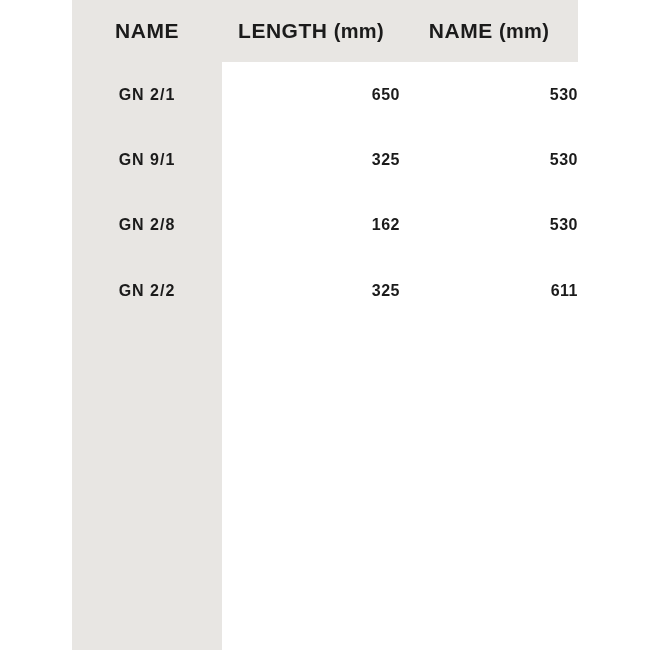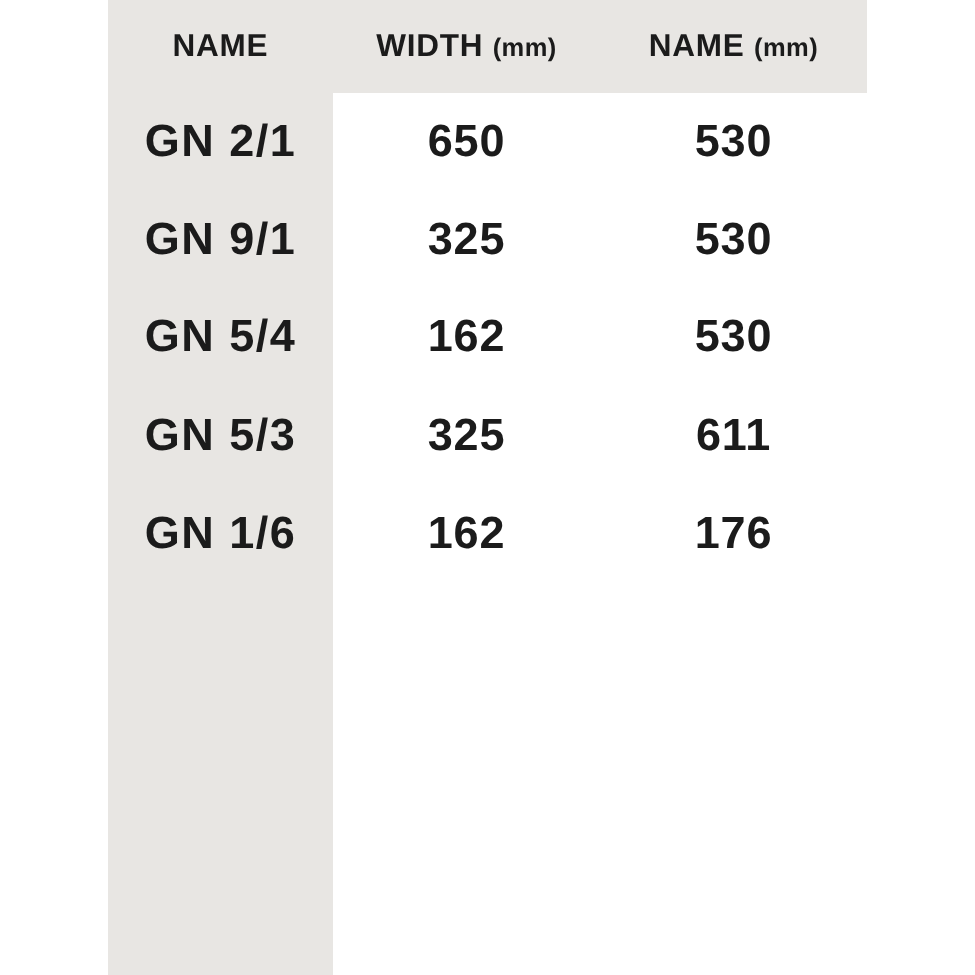--- a/index.html
+++ b/index.html
@@ -57,32 +57,33 @@
     color: #1b1b1b;
     font-weight: bold;
     letter-spacing: 0.5px;
   }
   .gn-table thead th {
     height: 62px;
     font-size: 21px;
     margin-top: 48px;
   }
   .gn-table thead th .unit {
-    font-size: 17px;
+    font-size: 20px;
     letter-spacing: 0.3px;
   }
   .gn-table tbody td {
     height: 65.3px;
-    font-size: 30px;
+    font-size: 16px;
   }
   .gn-table tbody td.cell-name {
     letter-spacing: 1px;
   }
   .gn-table tbody td.cell-num {
     font-weight: bold;
+    text-align: right;
   }
   .spacer-cell { background: transparent; }
 </style>
 </head>
 <body>
 
 <div class="sheet">
 
   <div class="name-band"></div>
   <div class="header-band"></div>
@@ -95,21 +96,21 @@
       <col class="c-width">
       <col class="c-spacer-r">
     </colgroup>
     <thead>
       <tr>
         <th class="spacer-cell"></th>
         <th>
           <span>NAME</span>
         </th>
         <th>
-          <span>WIDTH</span>
+          <span>LENGTH</span>
           <span class="unit">(mm)</span>
         </th>
         <th>
           <span>NAME</span>
           <span class="unit">(mm)</span>
         </th>
         <th class="spacer-cell"></th>
       </tr>
     </thead>
     <tbody>
@@ -122,34 +123,27 @@
       </tr>
       <tr>
         <td class="spacer-cell"></td>
         <td class="cell-name">GN 9/1</td>
         <td class="cell-num">325</td>
         <td class="cell-num">530</td>
         <td class="spacer-cell"></td>
       </tr>
       <tr>
         <td class="spacer-cell"></td>
-        <td class="cell-name">GN 5/4</td>
+        <td class="cell-name">GN 2/8</td>
         <td class="cell-num">162</td>
         <td class="cell-num">530</td>
         <td class="spacer-cell"></td>
       </tr>
       <tr>
         <td class="spacer-cell"></td>
-        <td class="cell-name">GN 5/3</td>
+        <td class="cell-name">GN 2/2</td>
         <td class="cell-num">325</td>
         <td class="cell-num">611</td>
-        <td class="spacer-cell"></td>
-      </tr>
-      <tr>
-        <td class="spacer-cell"></td>
-        <td class="cell-name">GN 1/6</td>
-        <td class="cell-num">162</td>
-        <td class="cell-num">176</td>
         <td class="spacer-cell"></td>
       </tr>
     </tbody>
   </table>
 </div>
 
 </body></html>

